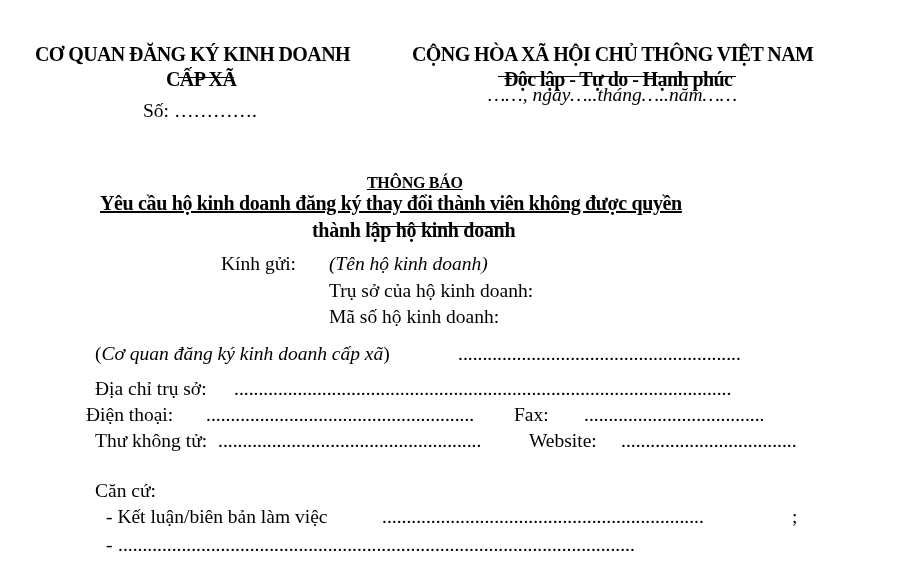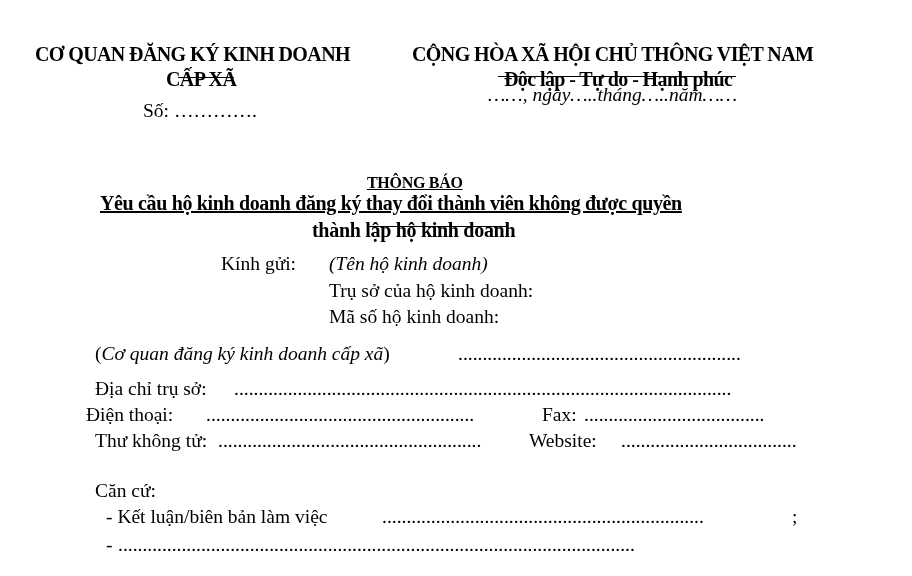--- a/index.html
+++ b/index.html
@@ -50,21 +50,21 @@
 <div class="row" style="left:95px; top:343px;">
   <span>(</span><span class="ital">Cơ quan đăng ký kinh doanh cấp xã</span><span>)</span>
 </div>
 <div class="row dots" style="left:458px; top:343px;">..........................................................</div>
 
 <div class="row" style="left:95px; top:378px;">Địa chỉ trụ sở:</div>
 <div class="row dots" style="left:234px; top:378px; width:567px; overflow:hidden;">......................................................................................................</div>
 
 <div class="row" style="left:86px; top:404px;">Điện thoại:</div>
 <div class="row dots" style="left:206px; top:404px; width:320px; overflow:hidden;">.......................................................</div>
-<div class="row" style="left:542px; top:404px;">Fax:</div>
+<div class="row" style="left:514px; top:404px;">Fax:</div>
 <div class="row dots" style="left:584px; top:404px; width:217px; overflow:hidden;">.....................................</div>
 
 <div class="row" style="left:95px; top:430px;">Thư không tử:</div>
 <div class="row dots" style="left:218px; top:430px; width:311px; overflow:hidden;">......................................................</div>
 <div class="row" style="left:529px; top:430px;">Website:</div>
 <div class="row dots" style="left:621px; top:430px; width:180px; overflow:hidden;">....................................</div>
 
 <div class="row" style="left:95px; top:480px;">Căn cứ:</div>
 
 <div class="row" style="left:106px; top:506px;">

